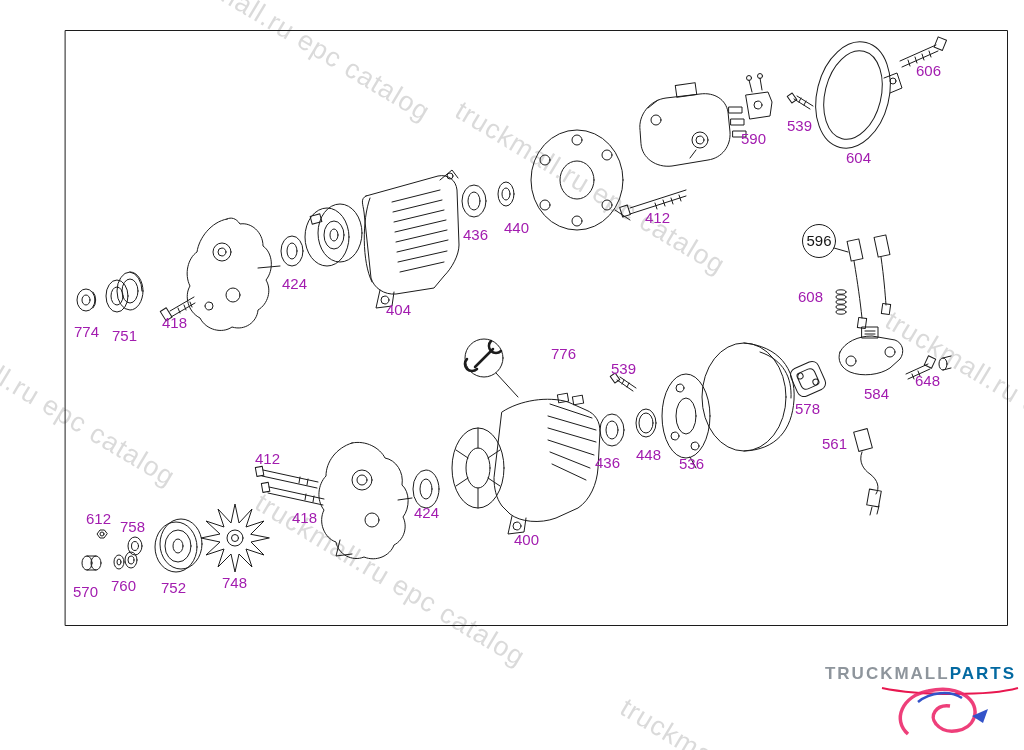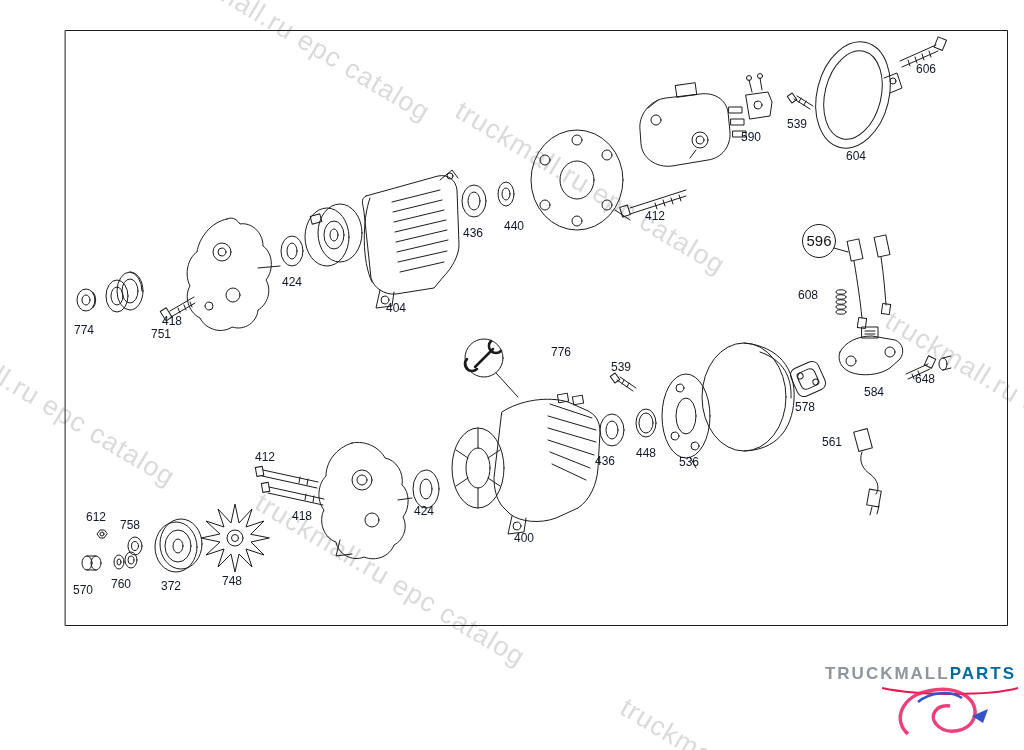--- a/index.html
+++ b/index.html
@@ -8,21 +8,21 @@
     font-family:"Liberation Sans",sans-serif;
   }
   .wm-layer{position:absolute;inset:0;z-index:0;}
   .wm{
     position:absolute;font-size:27px;letter-spacing:1px;white-space:nowrap;
     color:#bdbdbd;opacity:.55;font-family:"Liberation Sans",sans-serif;
   }
   svg.diagram{position:absolute;left:0;top:0;z-index:1;}
   .label-layer{position:absolute;inset:0;z-index:2;pointer-events:none;}
   .part-label{
-    position:absolute;font-size:12px;color:#0f172a;line-height:1;
+    position:absolute;font-size:15px;color:#a21caf;line-height:1;
     font-family:"Liberation Sans",sans-serif;
   }
   .logo{
     position:absolute;z-index:3;right:8px;top:664px;
     font-size:17px;font-weight:bold;letter-spacing:2px;white-space:nowrap;
   }
   .logo-swirl{position:absolute;z-index:3;left:880px;top:676px;}
 </style>
 </head>
 <body>
@@ -330,39 +330,39 @@
       <div class="part-label" style="left: 741px; top: 131px;">590</div>
       <div class="part-label" style="left: 846px; top: 150px;">604</div>
       <div class="part-label" style="left: 645px; top: 210px;">412</div>
       <div class="part-label" style="left: 463px; top: 227px;">436</div>
       <div class="part-label" style="left: 504px; top: 220px;">440</div>
       <div class="part-label" style="left: 798px; top: 289px;">608</div>
       <div class="part-label" style="left: 282px; top: 276px;">424</div>
       <div class="part-label" style="left: 386px; top: 302px;">404</div>
       <div class="part-label" style="left: 162px; top: 315px;">418</div>
       <div class="part-label" style="left: 74px; top: 324px;">774</div>
-      <div class="part-label" style="left: 112px; top: 328px; margin-left: 39px;">751</div>
+      <div class="part-label" style="left: 112px; top: 328px;">751</div>
       <div class="part-label" style="left: 510px; top: 346px; margin-left: 41px;">776</div>
       <div class="part-label" style="left: 611px; top: 361px;">539</div>
       <div class="part-label" style="left: 795px; top: 401px;">578</div>
       <div class="part-label" style="left: 864px; top: 386px;">584</div>
       <div class="part-label" style="left: 915px; top: 373px;">648</div>
       <div class="part-label" style="left: 595px; top: 455px;">436</div>
       <div class="part-label" style="left: 636px; top: 447px;">448</div>
       <div class="part-label" style="left: 679px; top: 456px;">536</div>
       <div class="part-label" style="left: 822px; top: 436px;">561</div>
       <div class="part-label" style="left: 255px; top: 451px;">412</div>
       <div class="part-label" style="left: 292px; top: 510px;">418</div>
       <div class="part-label" style="left: 414px; top: 505px;">424</div>
       <div class="part-label" style="left: 514px; top: 532px;">400</div>
       <div class="part-label" style="left: 86px; top: 511px; text-align: right;">612</div>
       <div class="part-label" style="left: 120px; top: 519px;">758</div>
       <div class="part-label" style="left: 73px; top: 584px;">570</div>
       <div class="part-label" style="left: 111px; top: 578px;">760</div>
-      <div class="part-label" style="left: 161px; top: 580px;">372</div>
+      <div class="part-label" style="left: 161px; top: 580px;">752</div>
       <div class="part-label" style="left: 222px; top: 575px;">748</div>
     </div>
 
   <div class="logo">
     <span style="color: rgb(142, 149, 156);">TRUCKMALL</span><span style="color: #0369a1;">PARTS</span>
   </div>
 
   <svg class="logo-swirl" width="140" height="72" viewBox="0 0 140 72">
     <path d="M2,12 C40,20 110,20 138,12" stroke="#e8174f" stroke-width="2" fill="none"></path>
     <path d="M28,58 C12,44 22,20 48,15 C80,8 100,25 94,42 C89,56 66,60 56,48 C49,40 56,28 70,30" stroke="#ec2a6c" stroke-width="3.5" fill="none" opacity="0.9"></path>

